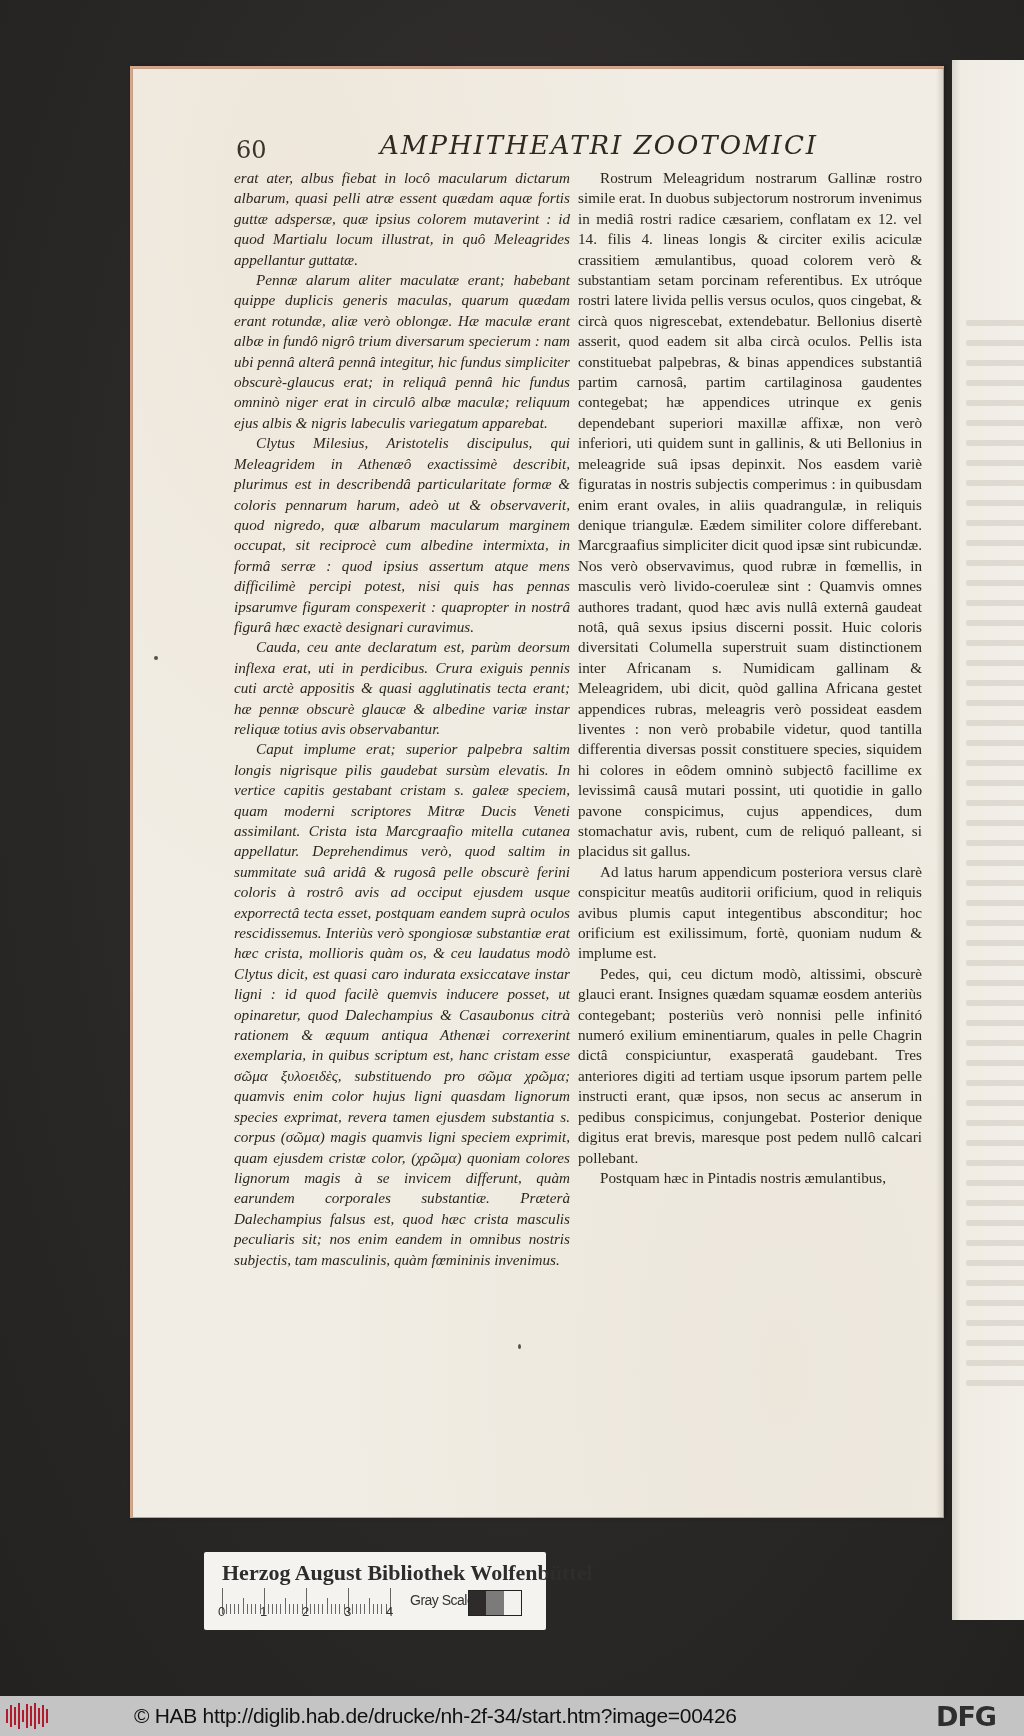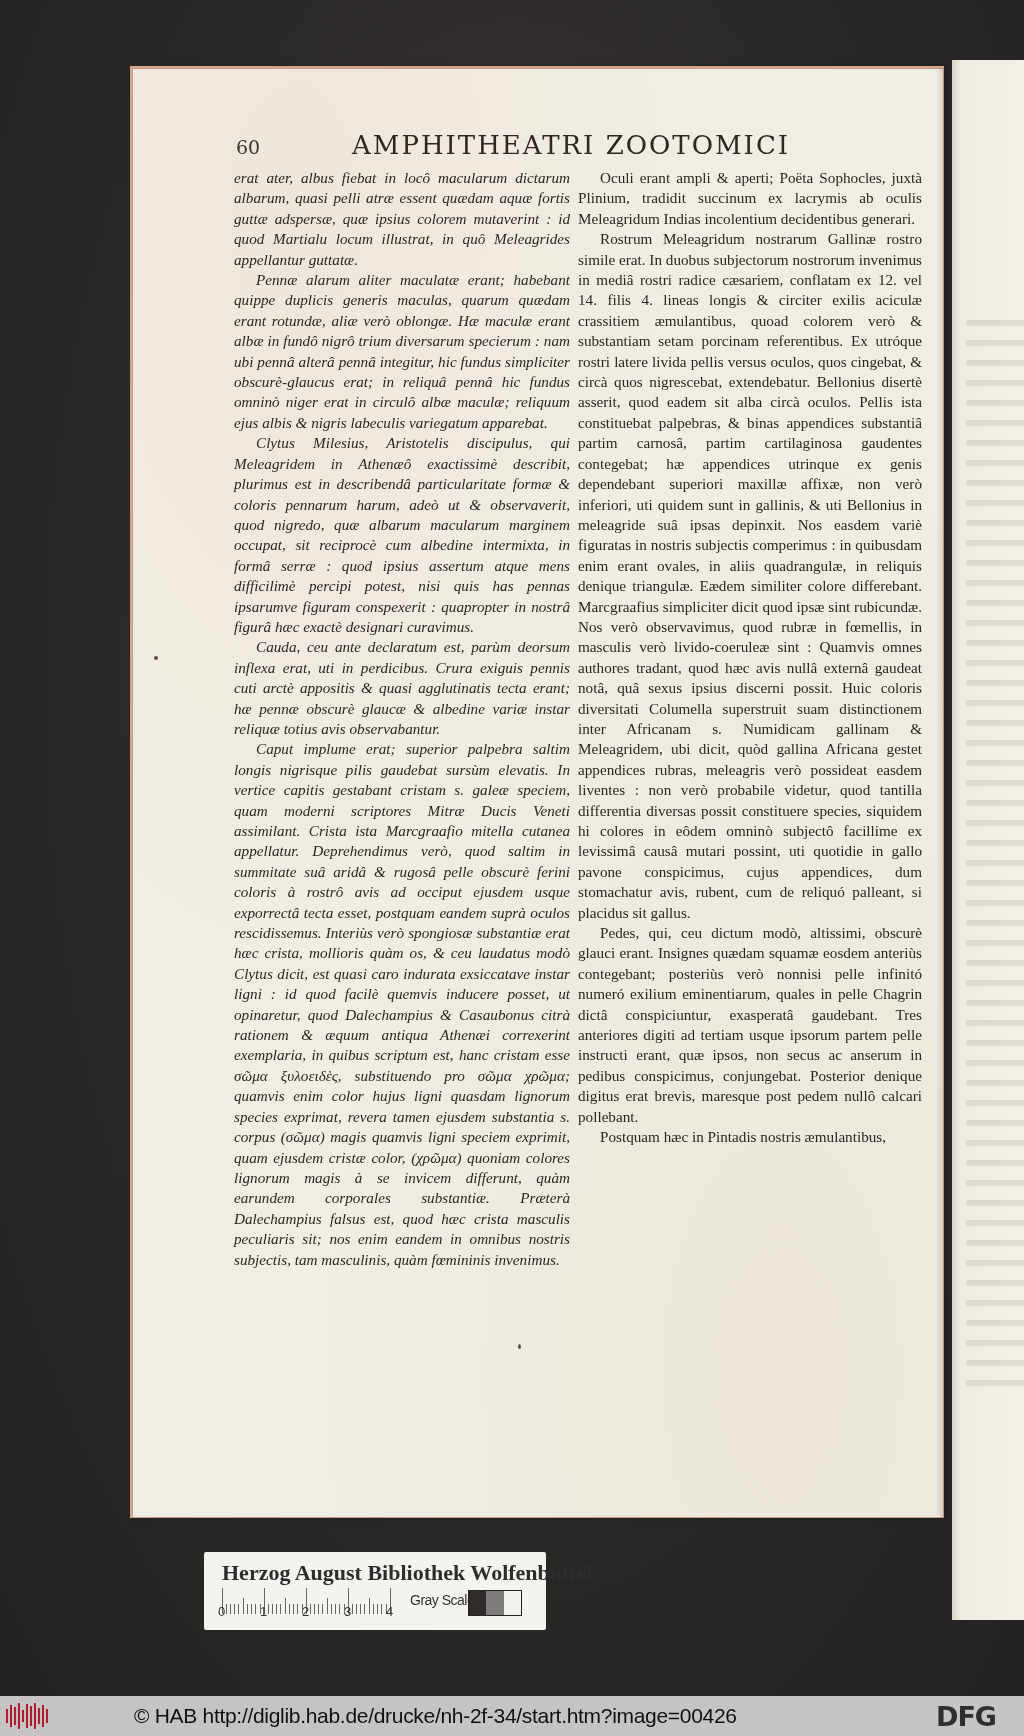--- a/index.html
+++ b/index.html
@@ -35,25 +35,25 @@
       border-left: 2px solid #d4a68c;
     }
     .page-gutter {
       position: absolute; right: 0; top: 0; width: 8px; height: 100%;
       background: linear-gradient(90deg, transparent, rgba(120,110,100,0.25));
     }
     .running-head {
       position: absolute; left: 104px; top: 62px; width: 690px; height: 40px;
     }
     .page-number {
-      position: absolute; left: 0; top: 6px; font-size: 19px; color: #3a332c;
+      position: absolute; left: 0; top: 6px; font-size: 24px; color: #3a332c;
     }
     .running-title {
-      position: absolute; left: 116px; top: 0; font-size: 26px; color: #2f2822;
-      letter-spacing: 2px; font-family: "DejaVu Serif", serif;
+      position: absolute; left: 144px; top: 0; font-size: 26px; color: #2f2822;
+      font-style: italic; letter-spacing: 2px; font-family: "DejaVu Serif", serif;
     }
     .column {
       position: absolute; top: 100px; font-size: 15.2px; line-height: 20.4px; color: #2c2620;
       font-family: "Liberation Serif", serif; text-align: justify;
     }
     .col-left { left: 102px; width: 336px; font-style: italic; }
     .col-right { left: 446px; width: 344px; }
     .column p { margin: 0; text-indent: 22px; }
     .column p.no-indent { text-indent: 0; }
     .speck { position: absolute; width: 4px; height: 4px; border-radius: 50%; background: #5a4f45; }
@@ -174,22 +174,22 @@
 
   <div class="column col-left">
     <p class="no-indent">erat ater, albus fiebat in locô macularum dictarum albarum, quasi pelli atræ essent quædam aquæ fortis guttæ adspersæ, quæ ipsius colorem mutaverint : id quod Martialu locum illustrat, in quô Meleagrides appellantur guttatæ.</p>
     <p>Pennæ alarum aliter maculatæ erant; habebant quippe duplicis generis maculas, quarum quædam erant rotundæ, aliæ verò oblongæ. Hæ maculæ erant albæ in fundô nigrô trium diversarum specierum : nam ubi pennâ alterâ pennâ integitur, hic fundus simpliciter obscurè-glaucus erat; in reliquâ pennâ hic fundus omninò niger erat in circulô albæ maculæ; reliquum ejus albis &amp; nigris labeculis variegatum apparebat.</p>
     <p>Clytus Milesius, Aristotelis discipulus, qui Meleagridem in Athenæô exactissimè describit, plurimus est in describendâ particularitate formæ &amp; coloris pennarum harum, adeò ut &amp; observaverit, quod nigredo, quæ albarum macularum marginem occupat, sit reciprocè cum albedine intermixta, in formâ serræ : quod ipsius assertum atque mens difficilimè percipi potest, nisi quis has pennas ipsarumve figuram conspexerit : quapropter in nostrâ figurâ hæc exactè designari curavimus.</p>
     <p>Cauda, ceu ante declaratum est, parùm deorsum inflexa erat, uti in perdicibus. Crura exiguis pennis cuti arctè appositis &amp; quasi agglutinatis tecta erant; hæ pennæ obscurè glaucæ &amp; albedine variæ instar reliquæ totius avis observabantur.</p>
     <p>Caput implume erat; superior palpebra saltim longis nigrisque pilis gaudebat sursùm elevatis. In vertice capitis gestabant cristam s. galeæ speciem, quam moderni scriptores Mitræ Ducis Veneti assimilant. Crista ista Marcgraafio mitella cutanea appellatur. Deprehendimus verò, quod saltim in summitate suâ aridâ &amp; rugosâ pelle obscurè ferini coloris à rostrô avis ad occiput ejusdem usque exporrectâ tecta esset, postquam eandem suprà oculos rescidissemus. Interiùs verò spongiosæ substantiæ erat hæc crista, mollioris quàm os, &amp; ceu laudatus modò Clytus dicit, est quasi caro indurata exsiccatave instar ligni : id quod facilè quemvis inducere posset, ut opinaretur, quod Dalechampius &amp; Casaubonus citrà rationem &amp; æquum antiqua Athenæi correxerint exemplaria, in quibus scriptum est, hanc cristam esse σῶμα ξυλοειδὲς, substituendo pro σῶμα χρῶμα; quamvis enim color hujus ligni quasdam lignorum species exprimat, revera tamen ejusdem substantia s. corpus (σῶμα) magis quamvis ligni speciem exprimit, quam ejusdem cristæ color, (χρῶμα) quoniam colores lignorum magis à se invicem differunt, quàm earundem corporales substantiæ. Præterà Dalechampius falsus est, quod hæc crista masculis peculiaris sit; nos enim eandem in omnibus nostris subjectis, tam masculinis, quàm fœmininis invenimus.</p>
   </div>
 
   <div class="column col-right">
-    <p>Oculi erant ampli &amp; aperti; Poëta Sophocles, juxtà Plinium, tradidit succinum ex lacrymis ab oculis Meleagridum Indias incolentium decidentibus generari.</p>
     <p>Rostrum Meleagridum nostrarum Gallinæ rostro simile erat. In duobus subjectorum nostrorum invenimus in mediâ rostri radice cæsariem, conflatam ex 12. vel 14. filis 4. lineas longis &amp; circiter exilis aciculæ crassitiem æmulantibus, quoad colorem verò &amp; substantiam setam porcinam referentibus. Ex utróque rostri latere livida pellis versus oculos, quos cingebat, &amp; circà quos nigrescebat, extendebatur. Bellonius disertè asserit, quod eadem sit alba circà oculos. Pellis ista constituebat palpebras, &amp; binas appendices substantiâ partim carnosâ, partim cartilaginosa gaudentes contegebat; hæ appendices utrinque ex genis dependebant superiori maxillæ affixæ, non verò inferiori, uti quidem sunt in gallinis, &amp; uti Bellonius in meleagride suâ ipsas depinxit. Nos easdem variè figuratas in nostris subjectis comperimus : in quibusdam enim erant ovales, in aliis quadrangulæ, in reliquis denique triangulæ. Eædem similiter colore differebant. Marcgraafius simpliciter dicit quod ipsæ sint rubicundæ. Nos verò observavimus, quod rubræ in fœmellis, in masculis verò livido-coeruleæ sint : Quamvis omnes authores tradant, quod hæc avis nullâ externâ gaudeat notâ, quâ sexus ipsius discerni possit. Huic coloris diversitati Columella superstruit suam distinctionem inter Africanam s. Numidicam gallinam &amp; Meleagridem, ubi dicit, quòd gallina Africana gestet appendices rubras, meleagris verò possideat easdem liventes : non verò probabile videtur, quod tantilla differentia diversas possit constituere species, siquidem hi colores in eôdem omninò subjectô facillime ex levissimâ causâ mutari possint, uti quotidie in gallo pavone conspicimus, cujus appendices, dum stomachatur avis, rubent, cum de reliquó palleant, si placidus sit gallus.</p>
+    <p>Ad latus harum appendicum posteriora versus clarè conspicitur meatûs auditorii orificium, quod in reliquis avibus plumis caput integentibus absconditur; hoc orificium est exilissimum, fortè, quoniam nudum &amp; implume est.</p>
     <p>Pedes, qui, ceu dictum modò, altissimi, obscurè glauci erant. Insignes quædam squamæ eosdem anteriùs contegebant; posteriùs verò nonnisi pelle infinitó numeró exilium eminentiarum, quales in pelle Chagrin dictâ conspiciuntur, exasperatâ gaudebant. Tres anteriores digiti ad tertiam usque ipsorum partem pelle instructi erant, quæ ipsos, non secus ac anserum in pedibus conspicimus, conjungebat. Posterior denique digitus erat brevis, maresque post pedem nullô calcari pollebant.</p>
     <p>Postquam hæc in Pintadis nostris æmulantibus,</p>
   </div>
 
   <div class="speck" style="left:22px; top:588px;"></div>
   <div class="speck" style="left:386px; top:1276px; width:3px; height:5px;"></div>
 </div>
 
 <div class="library-label">
   <span class="label-title">Herzog August Bibliothek Wolfenbüttel</span>

